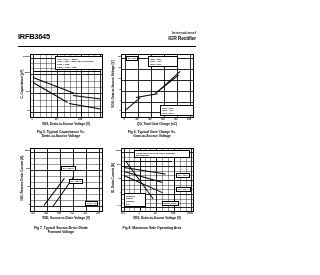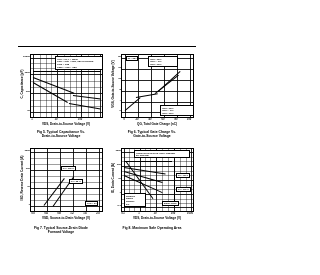--- a/index.html
+++ b/index.html
@@ -91,20 +91,27 @@
   .caption{
     position:absolute;left:0;right:0;text-align:center;
     font-size:3.4px;line-height:4.2px;font-weight:bold;
   }
 </style>
 </head>
 <body>
 
 <div class="page">
 
+  <div class="header">
+    <div class="partno">IRFB3645</div>
+    <div class="logo">
+      <div class="logo-mark">International</div>
+      <div class="logo-name">IGR Rectifier</div>
+    </div>
+  </div>
   <div class="hrule"></div>
 
   <div class="fig fig-5">
     <div class="ylab" style="height:64px">
       <span>C, Capacitance (pF)</span>
     </div>
     <div class="yticks" style="top:2px;height:62px">
       <b style="top:3px">10000</b>
       <b style="top:19px">1000</b>
       <b style="top:38px">100</b>

